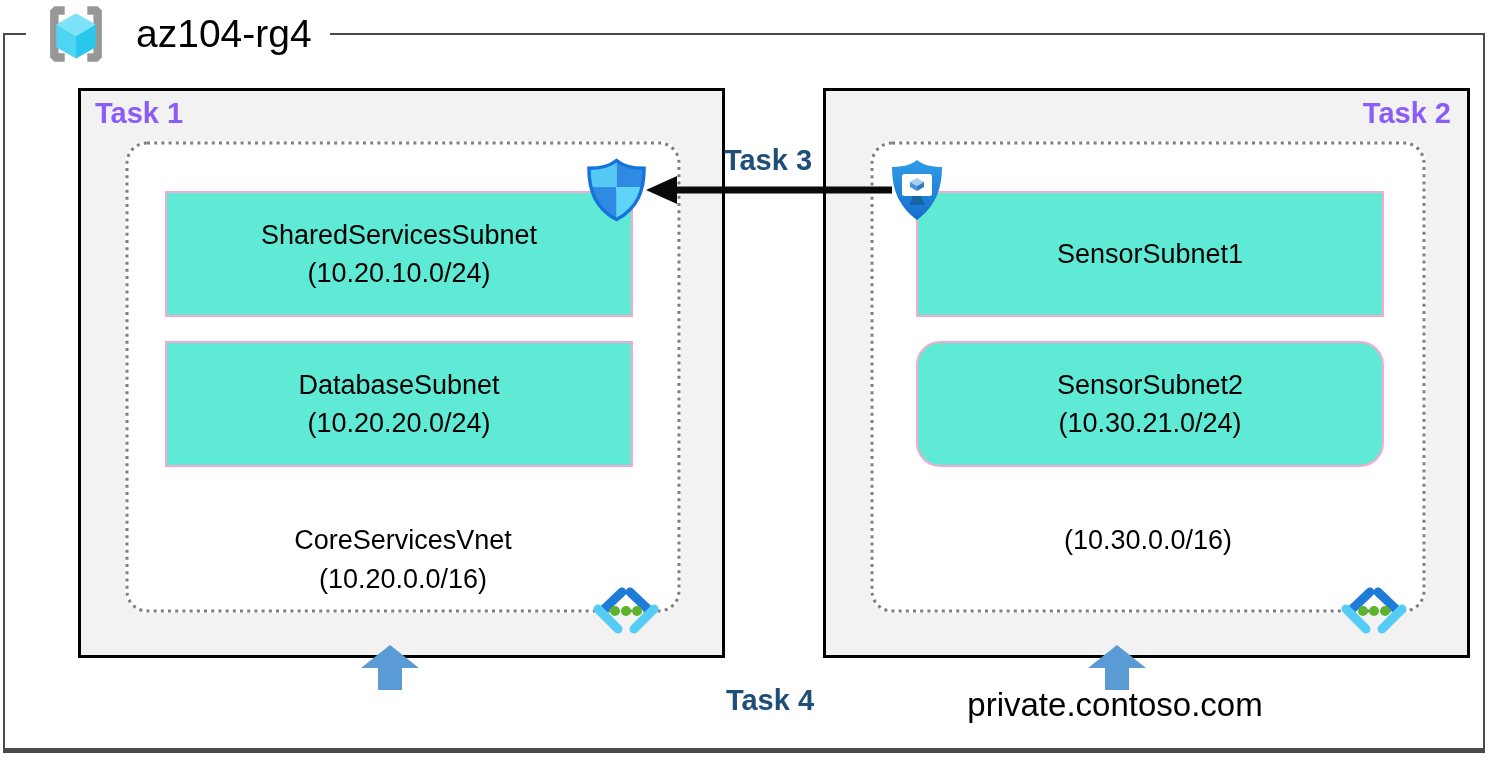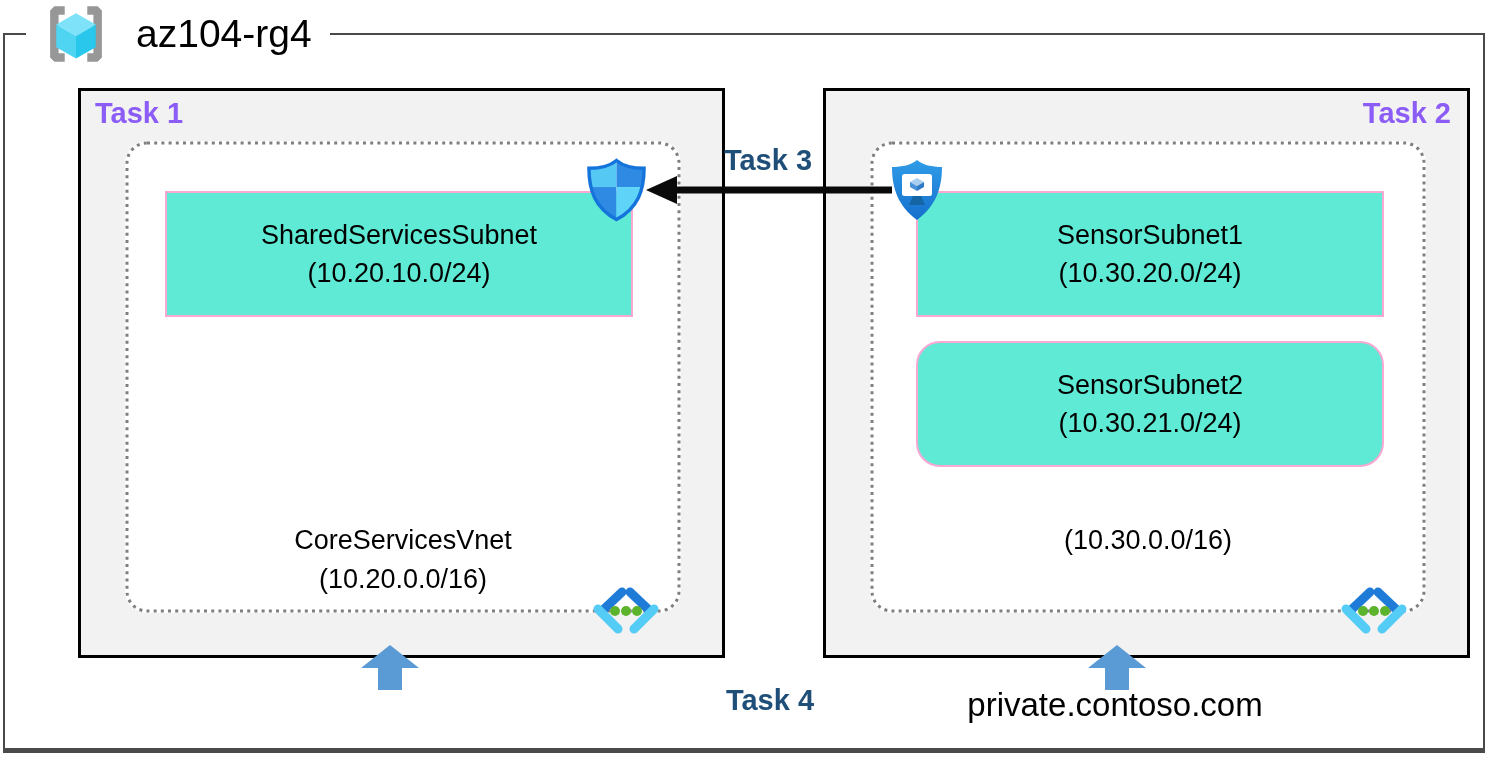--- a/index.html
+++ b/index.html
@@ -74,20 +74,24 @@
   <div class="task-box left">
     <div class="task-label tl">Task 1</div>
     <div class="vnet-frame">
       <svg class="dots" width="556" height="472">
         <rect x="2" y="2" width="552" height="468" rx="20" fill="none" stroke="#7f7f7f" stroke-width="3" stroke-dasharray="3 4.2"></rect>
       </svg>
       <div class="subnet-box" style="left:40px;top:50px;">
         <div>SharedServicesSubnet</div>
         <div>(10.20.10.0/24)</div>
       </div>
+      <div class="subnet-box" style="left:40px;top:200px;">
+        <div>DatabaseSubnet</div>
+        <div>(10.20.20.0/24)</div>
+      </div>
       <div class="vnet-label">
         <div>CoreServicesVnet</div>
         <div>(10.20.0.0/16)</div>
       </div>
 
       <svg class="icon-abs" style="left:468px;top:446px;" width="66" height="48" viewBox="0 0 66 48">
         <line x1="29" y1="5" x2="9" y2="24" stroke="#1e7cd8" stroke-width="9" stroke-linecap="round"></line>
         <line x1="5" y1="22" x2="25" y2="42" stroke="#54ccf5" stroke-width="9" stroke-linecap="round"></line>
         <line x1="37" y1="5" x2="57" y2="24" stroke="#1e7cd8" stroke-width="9" stroke-linecap="round"></line>
         <line x1="61" y1="22" x2="41" y2="42" stroke="#54ccf5" stroke-width="9" stroke-linecap="round"></line>
@@ -99,21 +103,20 @@
   </div>
 
   <div class="task-box right">
     <div class="task-label tr">Task 2</div>
     <div class="vnet-frame">
       <svg class="dots" width="556" height="472">
         <rect x="2" y="2" width="552" height="468" rx="20" fill="none" stroke="#7f7f7f" stroke-width="3" stroke-dasharray="3 4.2"></rect>
       </svg>
       <div class="subnet-box" style="left:46px;top:50px;">
         <div>SensorSubnet1</div>
-        <div>(10.30.20.0/24)</div>
       </div>
       <div class="subnet-box" style="left:46px;top:200px;border-radius:24px;">
         <div>SensorSubnet2</div>
         <div>(10.30.21.0/24)</div>
       </div>
       <div class="vnet-label">
         <div>(10.30.0.0/16)</div>
       </div>
       <svg class="icon-abs" style="left:471px;top:446px;" width="66" height="48" viewBox="0 0 66 48">
         <line x1="29" y1="5" x2="9" y2="24" stroke="#1e7cd8" stroke-width="9" stroke-linecap="round"></line>

